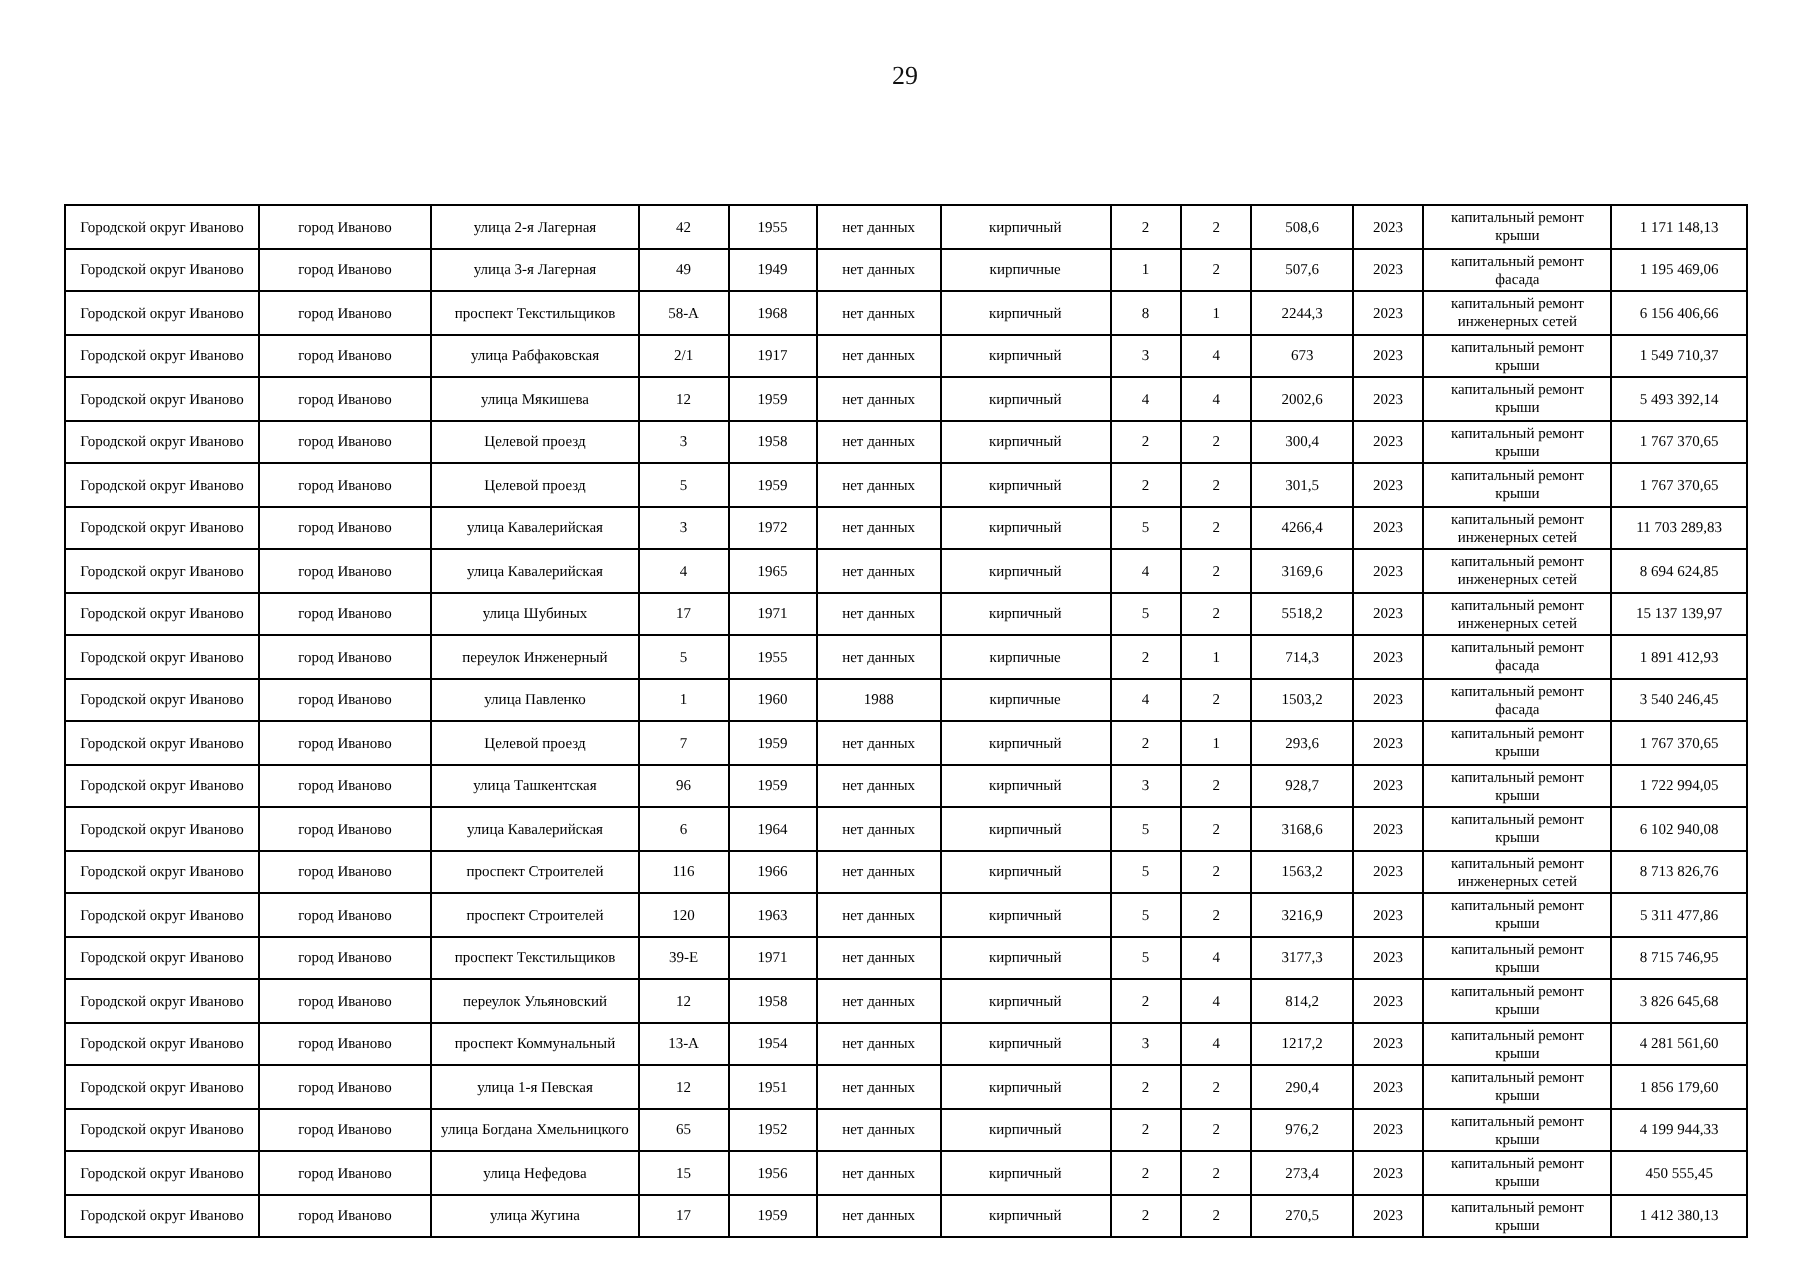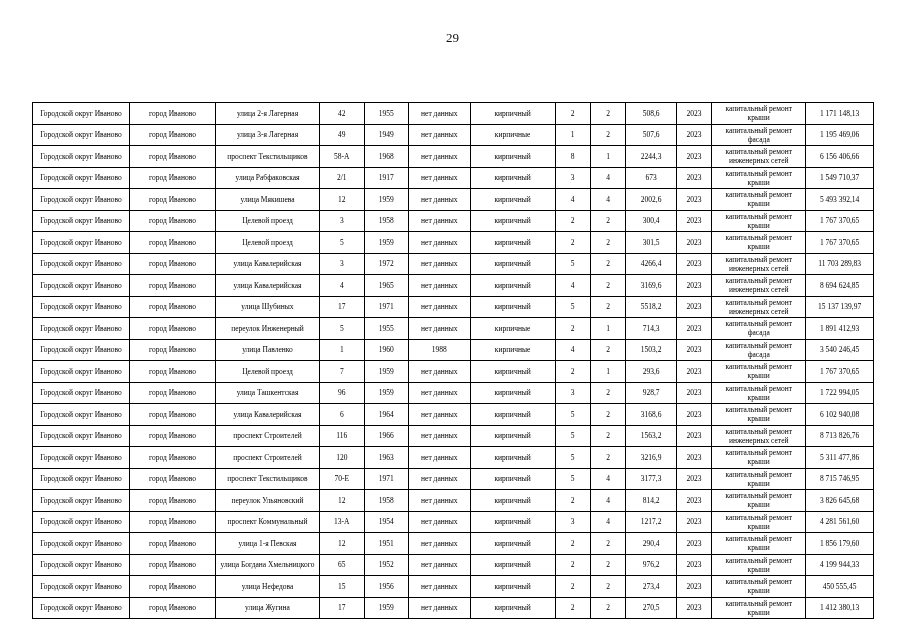--- a/index.html
+++ b/index.html
@@ -307,21 +307,21 @@
           <td>2</td>
           <td>3216,9</td>
           <td>2023</td>
           <td>капитальный ремонт крыши</td>
           <td>5 311 477,86</td>
         </tr>
         <tr>
           <td>Городской округ Иваново</td>
           <td>город Иваново</td>
           <td>проспект Текстильщиков</td>
-          <td>70-Е</td>
+          <td>39-Е</td>
           <td>1971</td>
           <td>нет данных</td>
           <td>кирпичный</td>
           <td>5</td>
           <td>4</td>
           <td>3177,3</td>
           <td>2023</td>
           <td>капитальный ремонт крыши</td>
           <td>8 715 746,95</td>
         </tr>

